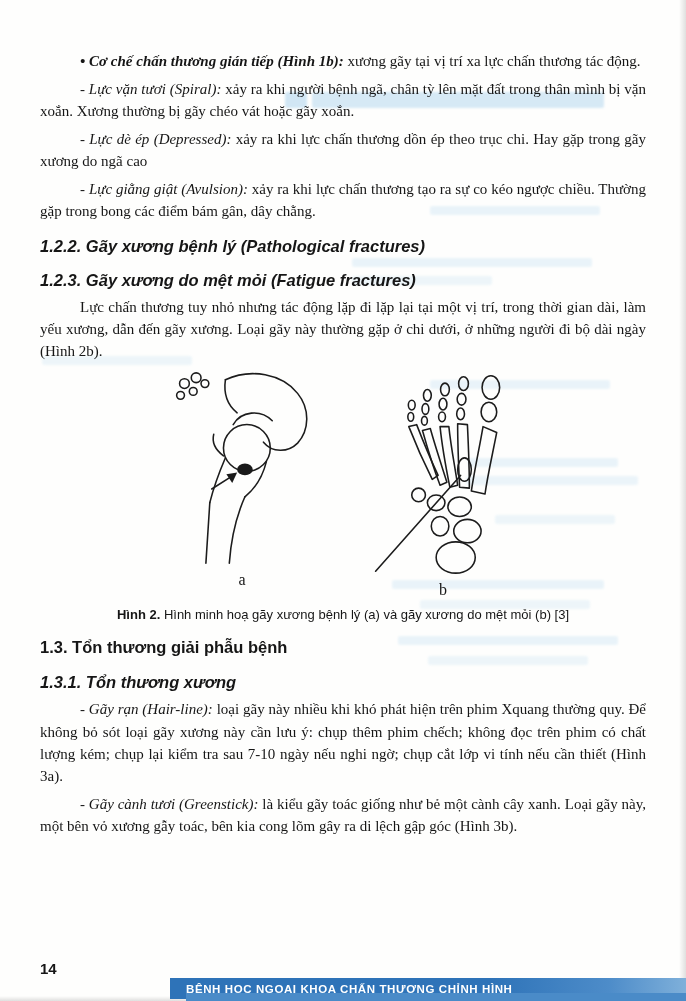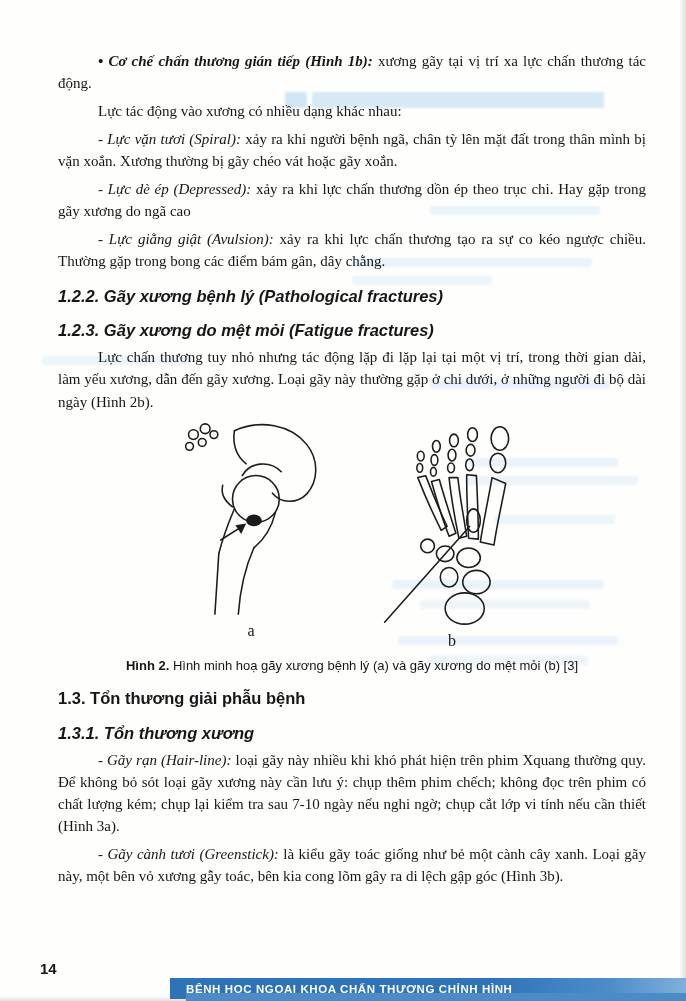--- a/index.html
+++ b/index.html
@@ -1,21 +1,21 @@
 <!DOCTYPE html>
 <html><head>
 <meta charset="utf-8">
 <style>
   html,body { margin:0; padding:0; background:#e9e9e7; }
   .page {
     position:relative; width:686px; height:1001px; margin:0 auto;
     background:#fefefd; overflow:hidden; color:#161616;
     font-family:"Liberation Serif", serif;
   }
-  .content { padding:44px 40px 0 58px; position:relative; z-index:2; }
+  .content { padding:44px 40px 0 40px; position:relative; z-index:2; }
   p.body {
     font-size:15px; line-height:1.47; text-align:justify;
     margin:6px 0; text-indent:40px;
   }
   .lead-italic { font-style:italic; }
   .lead-bold-italic { font-style:italic; font-weight:bold; }
   .h-sub {
     font-family:"Liberation Sans", sans-serif; font-weight:bold; font-style:italic;
     font-size:16.5px; margin:15px 0 6px;
   }
@@ -69,21 +69,20 @@
   <div class="ghost" style="left:495px;top:515px;width:120px;height:9px;opacity:.15;"></div>
   <div class="ghost" style="left:392px;top:580px;width:212px;height:9px;opacity:.18;"></div>
   <div class="ghost" style="left:420px;top:600px;width:170px;height:9px;opacity:.15;"></div>
   <div class="ghost" style="left:398px;top:636px;width:220px;height:9px;opacity:.18;"></div>
   <div class="ghost" style="left:428px;top:656px;width:160px;height:9px;opacity:.15;"></div>
 
   <div class="content">
 
     <p class="body"><span class="lead-bold-italic">•</span> <span class="lead-bold-italic">Cơ chế chấn thương gián tiếp (Hình 1b):</span><span> xương gãy tại vị trí xa lực chấn thương tác động.</span></p>
 
-    <p class="body">Lực tác động vào xương có nhiều dạng khác nhau:</p>
 
     <p class="body"><span class="lead-italic">- Lực vặn tươi (Spiral):</span><span> xảy ra khi người bệnh ngã, chân tỳ lên mặt đất trong thân mình bị vặn xoắn. Xương thường bị gãy chéo vát hoặc gãy xoắn.</span></p>
 
     <p class="body"><span class="lead-italic">- Lực dè ép (Depressed):</span><span> xảy ra khi lực chấn thương dồn ép theo trục chi. Hay gặp trong gãy xương do ngã cao</span></p>
 
     <p class="body"><span class="lead-italic">- Lực giằng giật (Avulsion):</span><span> xảy ra khi lực chấn thương tạo ra sự co kéo ngược chiều. Thường gặp trong bong các điểm bám gân, dây chằng.</span></p>
 
     <div class="h-sub">1.2.2. Gãy xương bệnh lý (Pathological fractures)</div>
 
 

